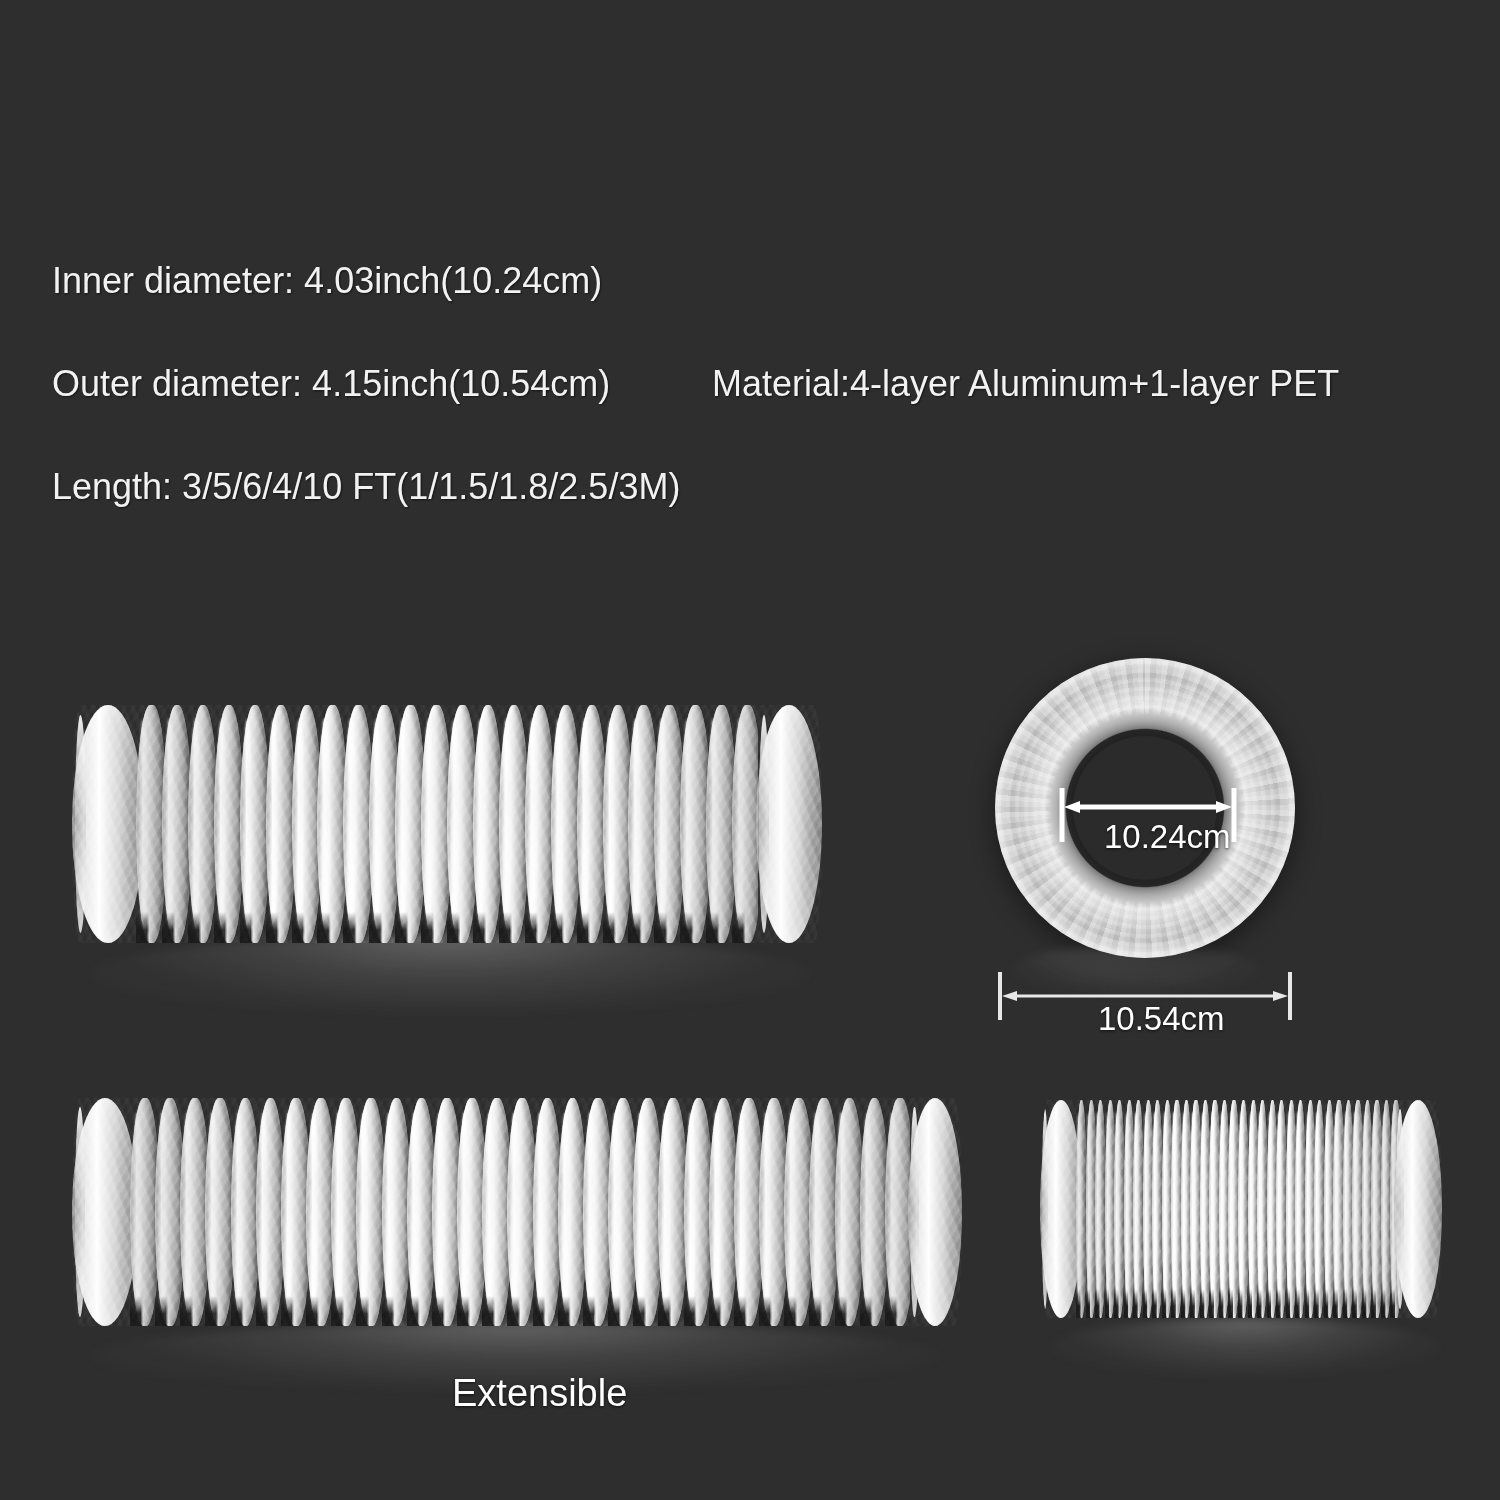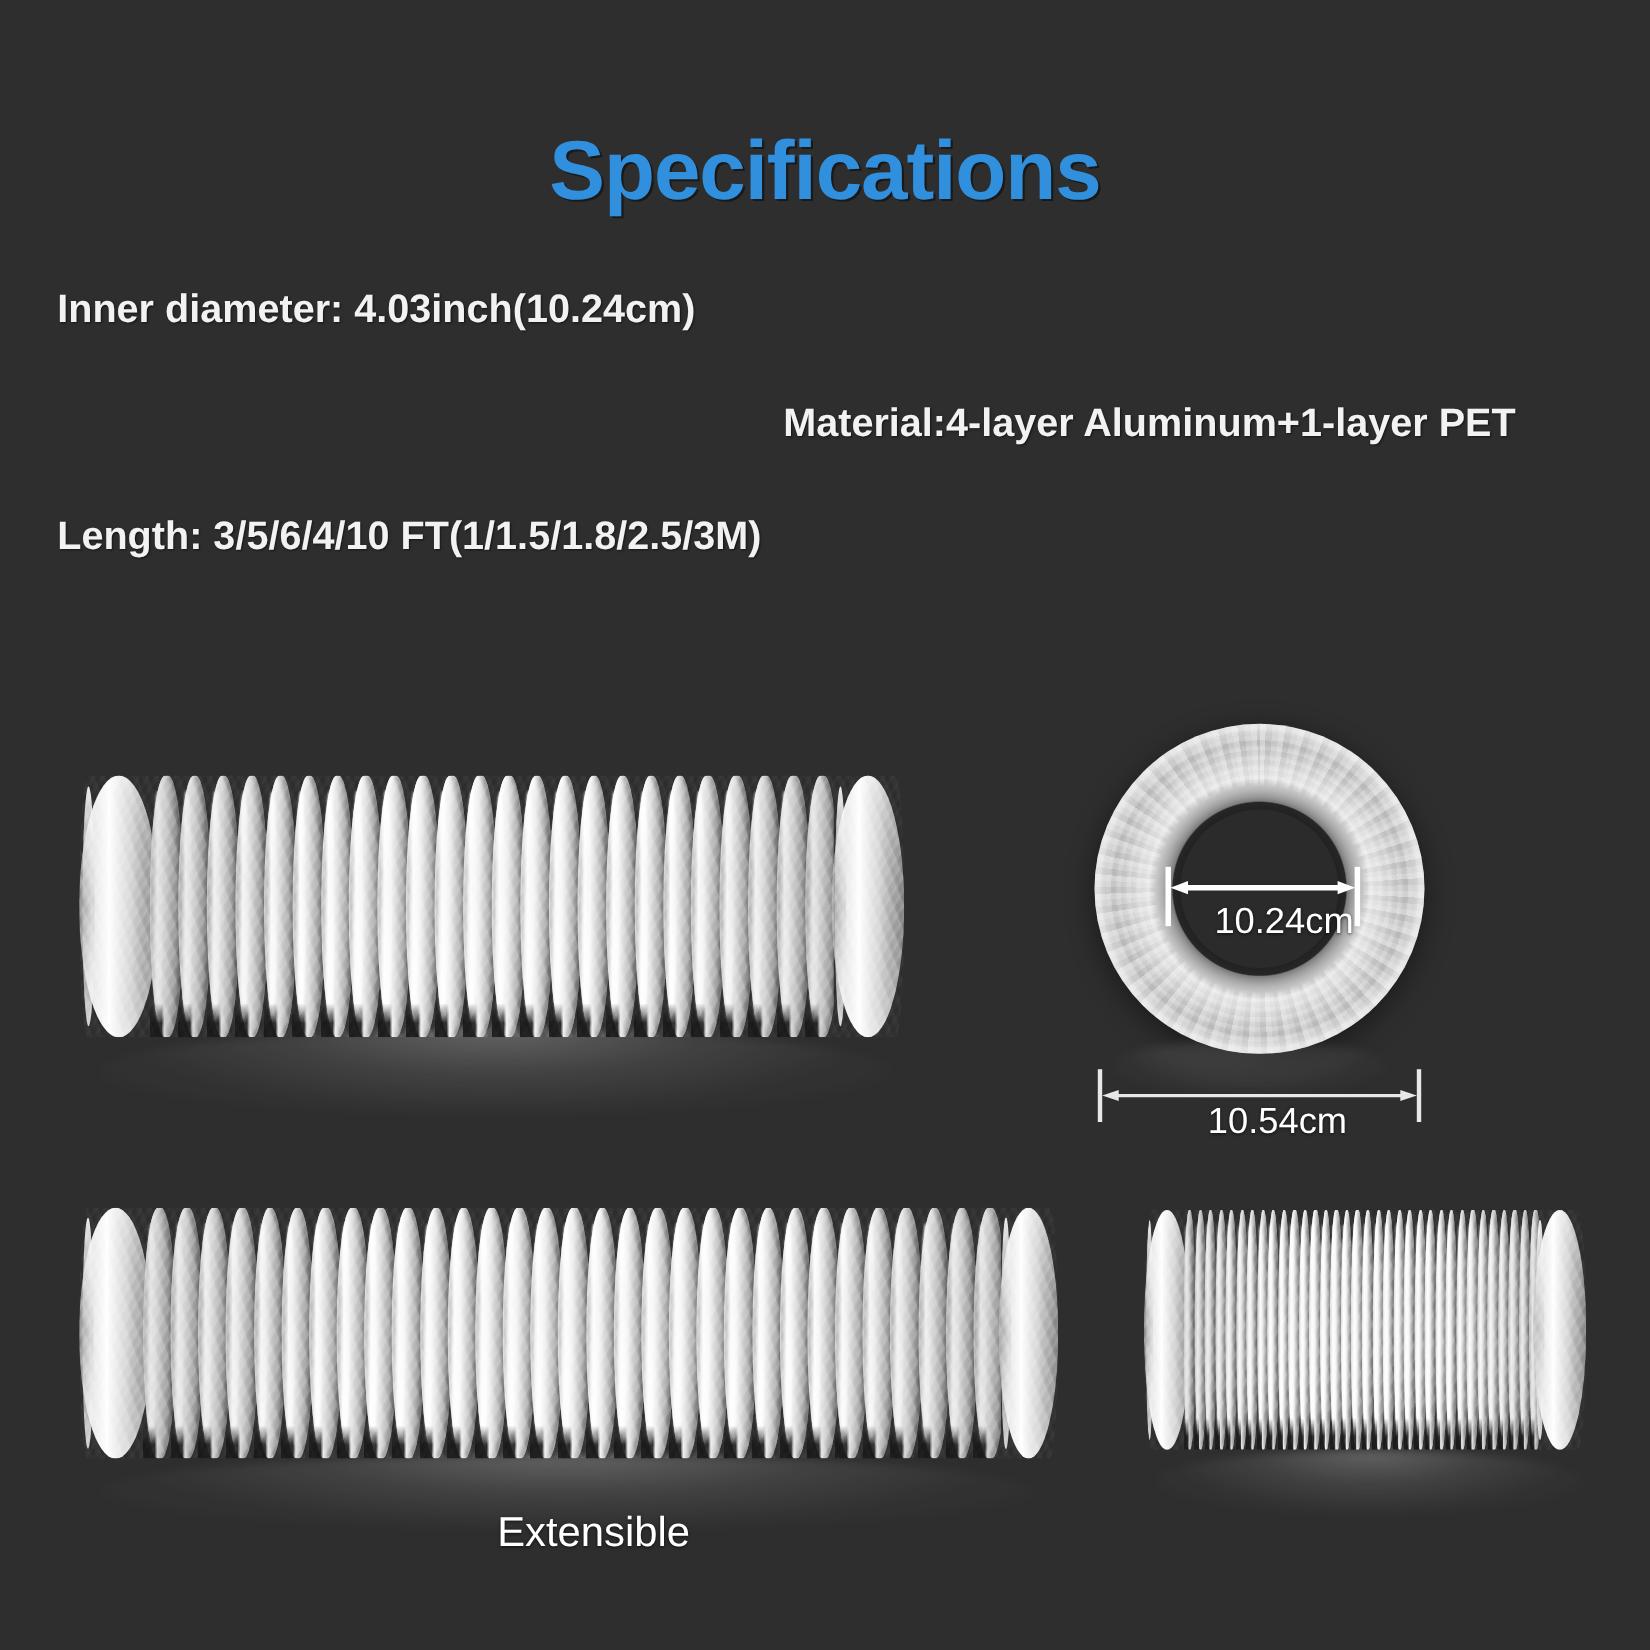--- a/index.html
+++ b/index.html
@@ -30,21 +30,21 @@
     color: #3190de;
     text-shadow: 2px 2px 0 rgba(0,0,0,0.45);
     white-space: nowrap;
   }
 
   
   .spec {
     position: absolute;
     color: #f2f2f2;
     font-size: 36px;
-    font-weight: 700;
+    font-weight: 400;
     white-space: nowrap;
     text-shadow: 1px 1px 2px rgba(0,0,0,0.55);
   }
   .spec-inner  { left: 52px;  top: 260px; }
   .spec-outer  { left: 52px;  top: 363px; }
   .spec-length { left: 52px;  top: 466px; }
   .spec-temp   { left: 712px; top: 260px; }
   .spec-mat    { left: 712px; top: 363px; }
 
   
@@ -223,24 +223,24 @@
     white-space: nowrap;
     text-shadow: 0 1px 3px rgba(0,0,0,0.7);
   }
   .dim-svg { position: absolute; overflow: visible; }
 </style>
 </head>
 <body>
 
 <div id="page">
 
-  <div class="title">Specifications</div>
 
   <div class="spec spec-inner">Inner diameter: 4.03inch(10.24cm)</div>
 
+  <div class="spec spec-outer">Outer diameter: 4.15inch(10.54cm)</div>
 
   <div class="spec spec-length">Length: 3/5/6/4/10 FT(1/1.5/1.8/2.5/3M)</div>
 
 
   <div class="spec spec-mat">Material:4-layer Aluminum+1-layer PET</div>
 
   <div class="reflection" style="left:90px; top:935px; width:720px; height:78px;"></div>
   <div class="duct" id="duct-a" style="left:72px; top:705px; width:750px; height:238px;">
     <div class="body">
       <div class="collar left" style="width:72px;"></div>

